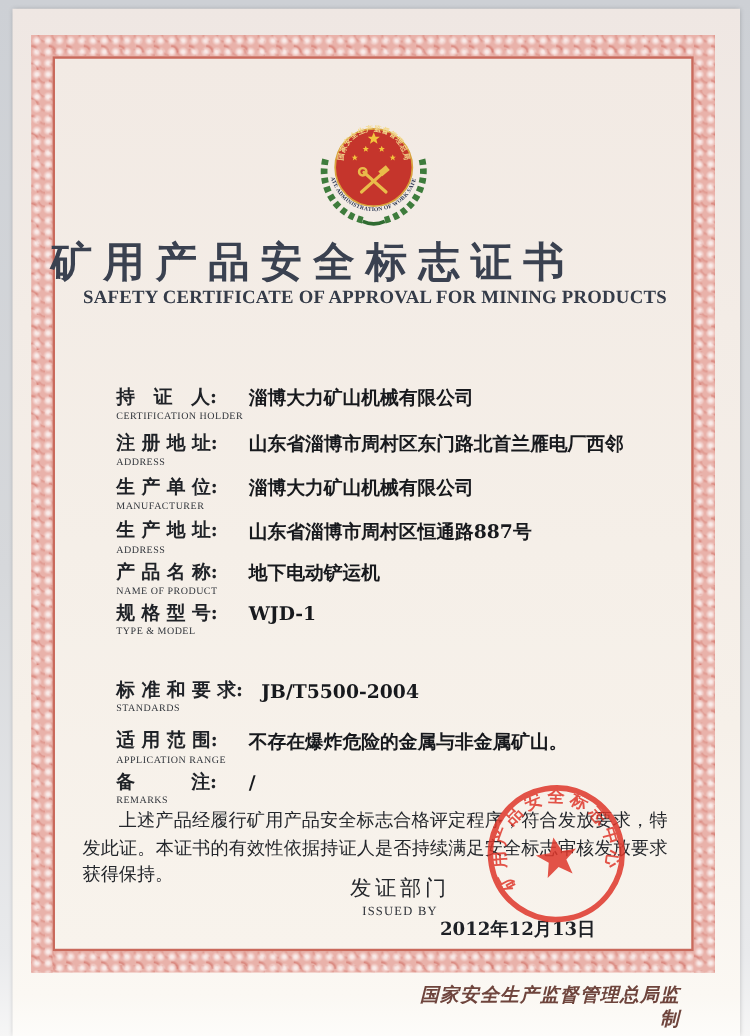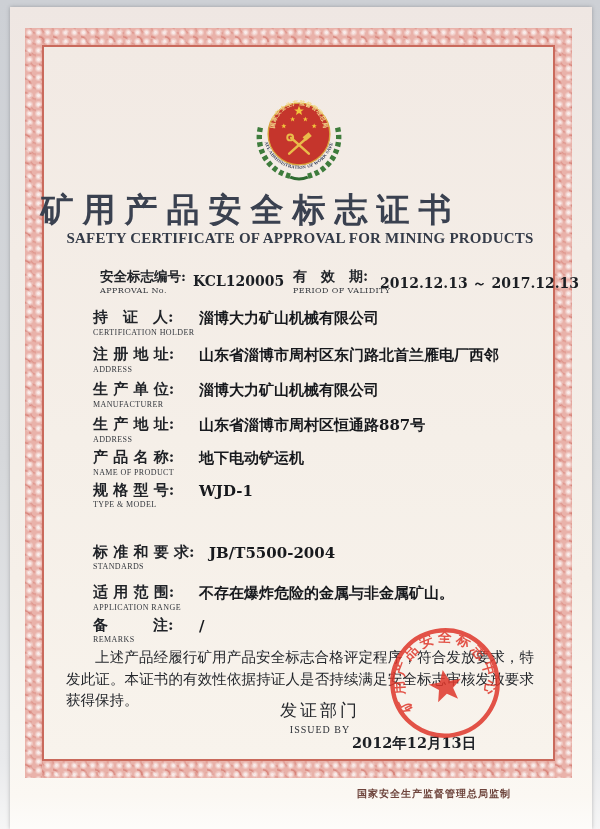--- a/index.html
+++ b/index.html
@@ -54,21 +54,21 @@
   .fvalue{font-size:15px;font-weight:600;color:#17191d;padding-left:4px;white-space:nowrap;}
   .fen{font-size:8px;letter-spacing:.4px;color:#33373d;margin-top:0px;font-family:Liberation Serif, serif;}
   .declaration{
     left:66px;top:647px;width:468px;font-family:"DejaVu Serif",serif;
     font-size:14.5px;line-height:21.5px;text-align:justify;text-indent:2em;color:#24272c;
   }
   .issued{left:250px;top:699px;width:140px;text-align:center;}
   .issued-zh{font-family:"DejaVu Serif",serif;font-size:17px;letter-spacing:3px;color:#23262b;}
   .issued-en{font-family:"Liberation Serif",serif;font-size:10px;letter-spacing:1px;color:#2b2f36;margin-top:2px;}
   .issue-date{left:352px;top:734px;font-family:"DejaVu Serif",serif;font-size:14.5px;font-weight:600;color:#1d2025;}
-  .imprint{right:56px;top:787px;width:220px;text-align:center;font-size:10px;font-weight:bold;letter-spacing:1px;color:#6e443c;}
+  .imprint{right:56px;top:787px;width:220px;text-align:right;font-size:15px;font-weight:bold;letter-spacing:1px;color:#6e443c;font-style:italic;}
   .emblem-wrap{left:250px;top:85px;width:98px;height:98px;}
   .seal-wrap{left:386px;top:624px;width:118px;height:118px;opacity:.85;transform:rotate(-10deg);}
 </style>
 </head>
 <body>
 
 <div class="photo">
 
   <div class="paper"></div>
   <div class="band band-top"></div>
@@ -110,28 +110,20 @@
 
       <text font-size="4.6" fill="#2a3550" font-weight="bold" letter-spacing="0.2" font-family="Liberation Serif, serif">
         <textPath href="#arc-bottom" startOffset="50%" text-anchor="middle">STATE ADMINISTRATION OF WORK SAFETY</textPath>
       </text>
     </svg>
   </div>
 
   <div class="abs cert-title">矿用产品安全标志证书</div>
   <div class="abs cert-subtitle">SAFETY CERTIFICATE OF APPROVAL FOR MINING PRODUCTS</div>
 
-  <div class="abs approval">
-    <span class="ap-lab" style="left:100px;top:2px;">安全标志编号:</span>
-    <span class="ap-en" style="left:100px;top:20px;">APPROVAL No.</span>
-    <span class="ap-val" style="left:193px;top:7px;">KCL120005</span>
-    <span class="ap-lab" style="left:293px;top:2px;font-size:14px;">有　效　期:</span>
-    <span class="ap-en" style="left:293px;top:20px;">PERIOD OF VALIDITY</span>
-    <span class="ap-val" style="left:380px;top:9px;">2012.12.13 ～ 2017.12.13</span>
-  </div>
 
   <div class="frow" style="top:308px;">
     <span class="flabel">持　证　人:</span><span class="fvalue">淄博大力矿山机械有限公司</span>
     <div class="fen">CERTIFICATION HOLDER</div>
   </div>
   <div class="frow" style="top:345px;">
     <span class="flabel">注 册 地 址:</span><span class="fvalue">山东省淄博市周村区东门路北首兰雁电厂西邻</span>
     <div class="fen">ADDRESS</div>
   </div>
   <div class="frow" style="top:380px;">

